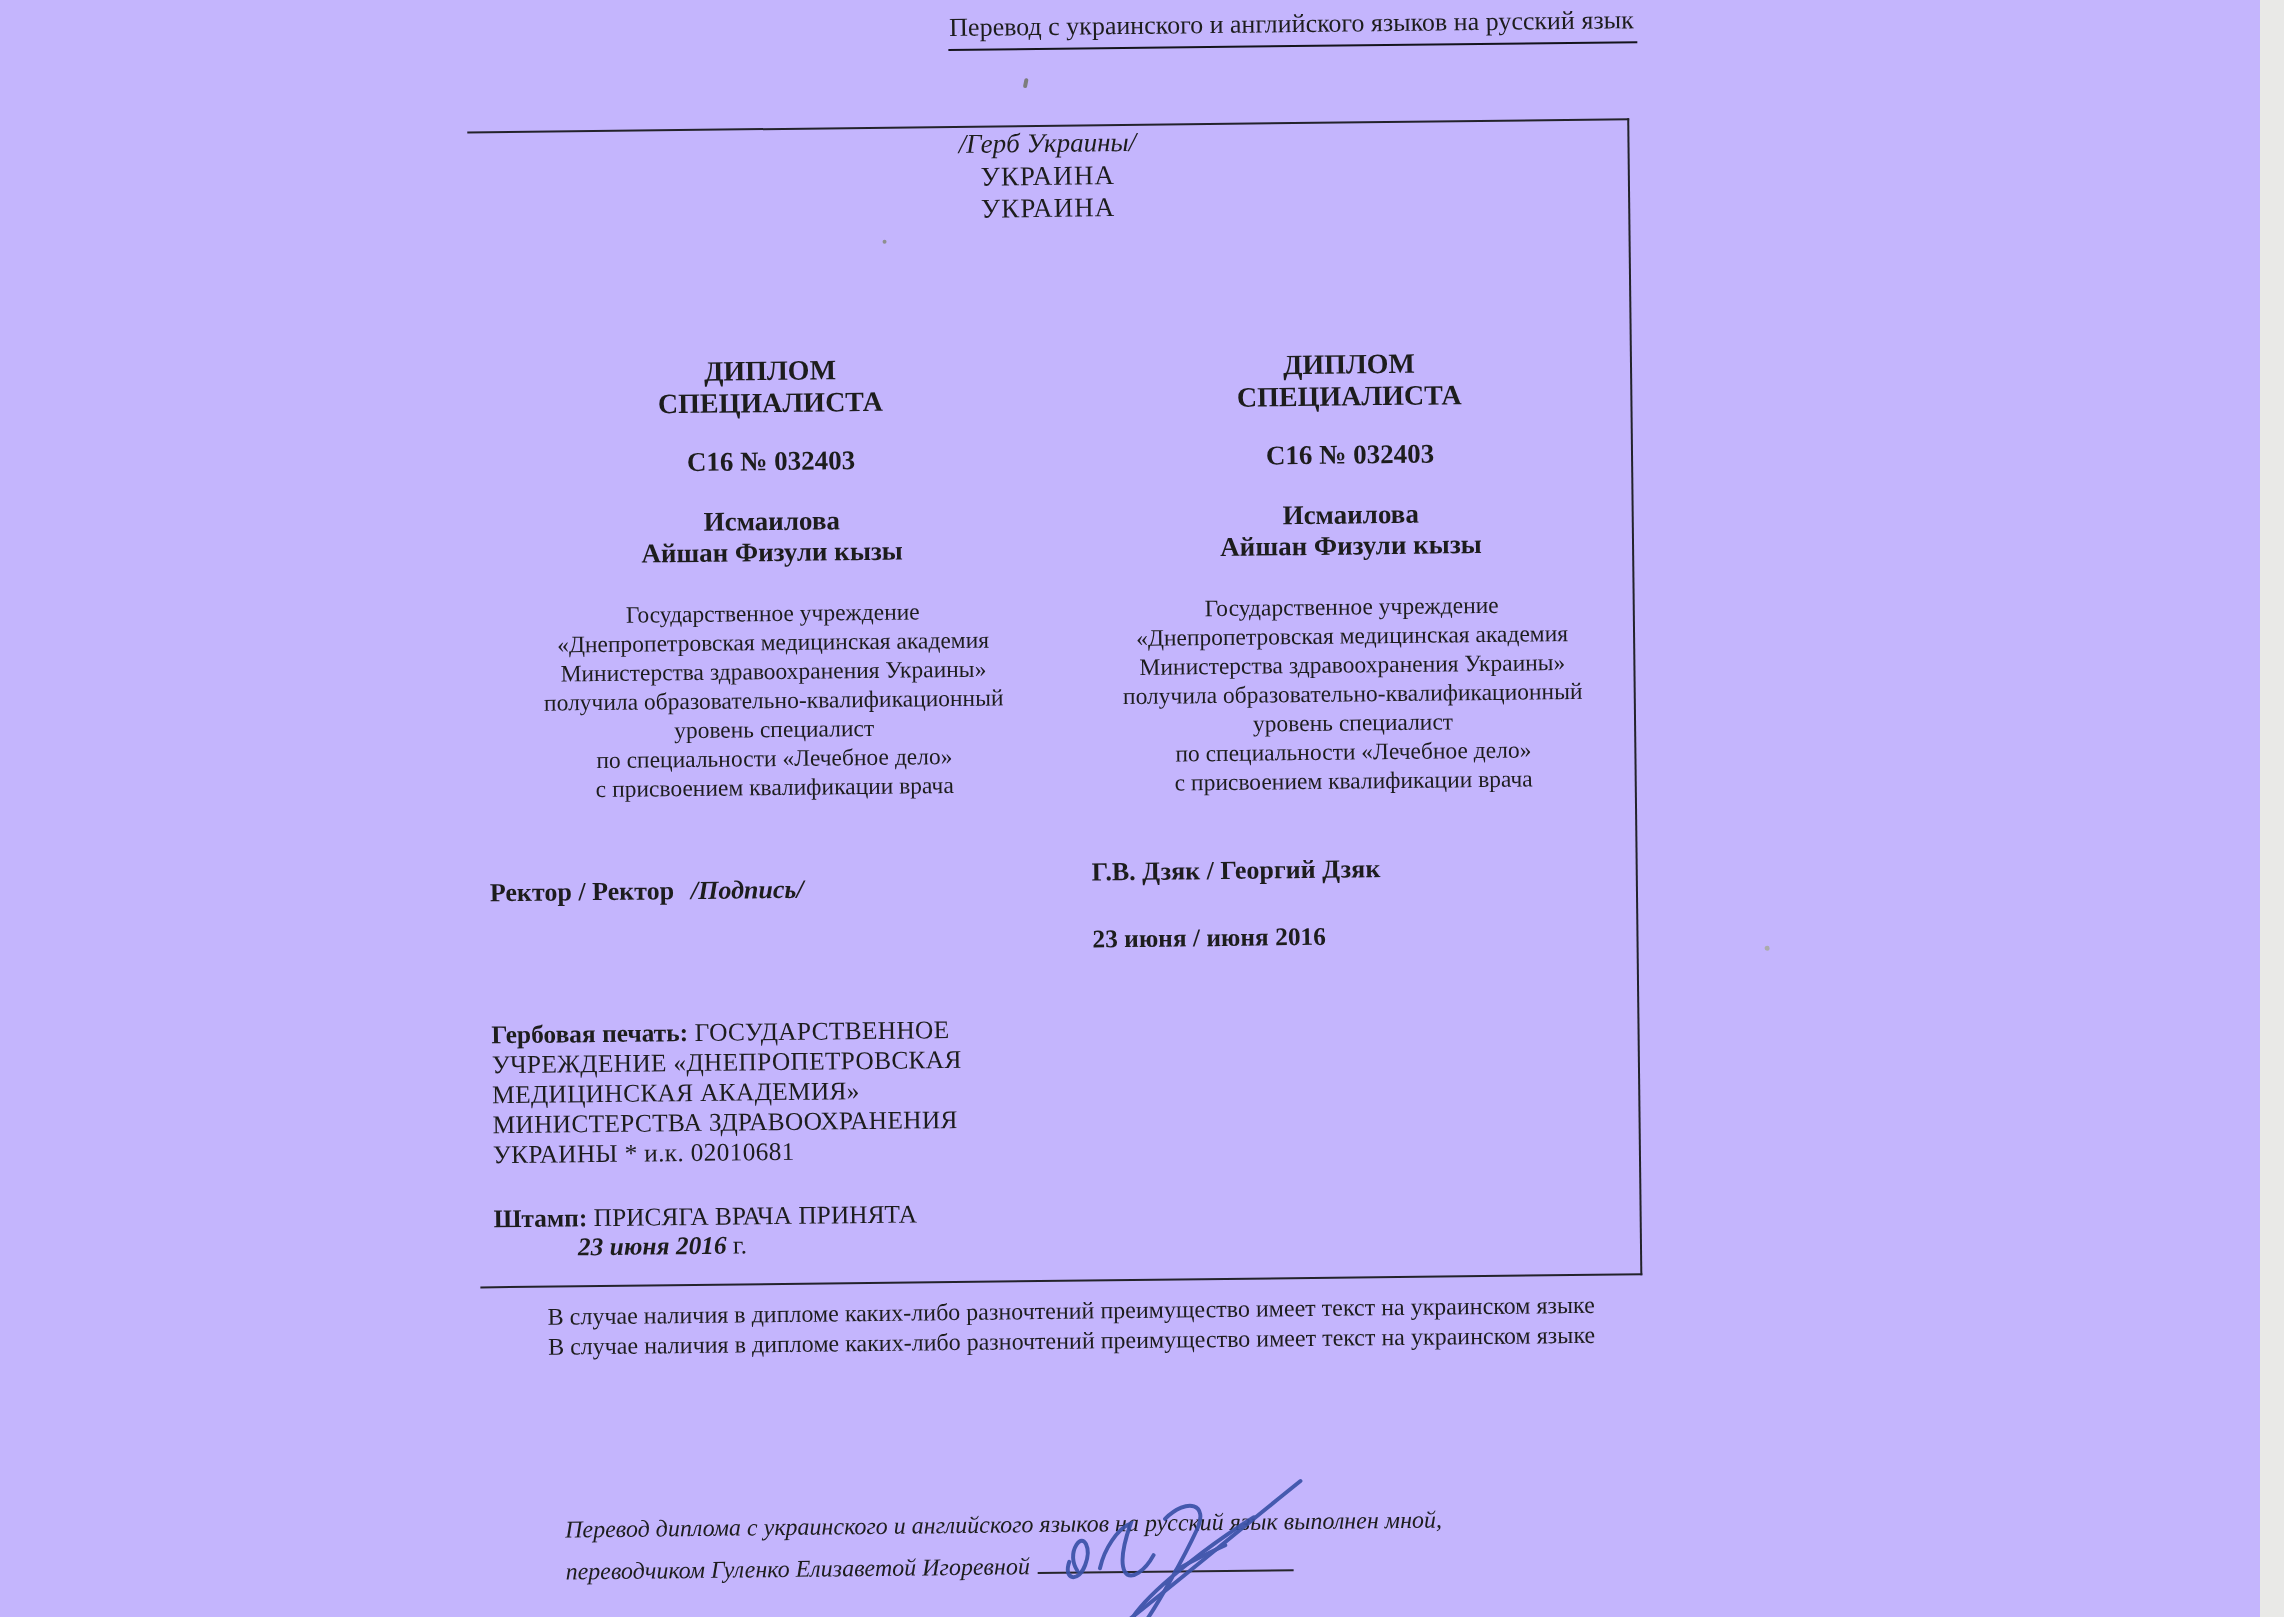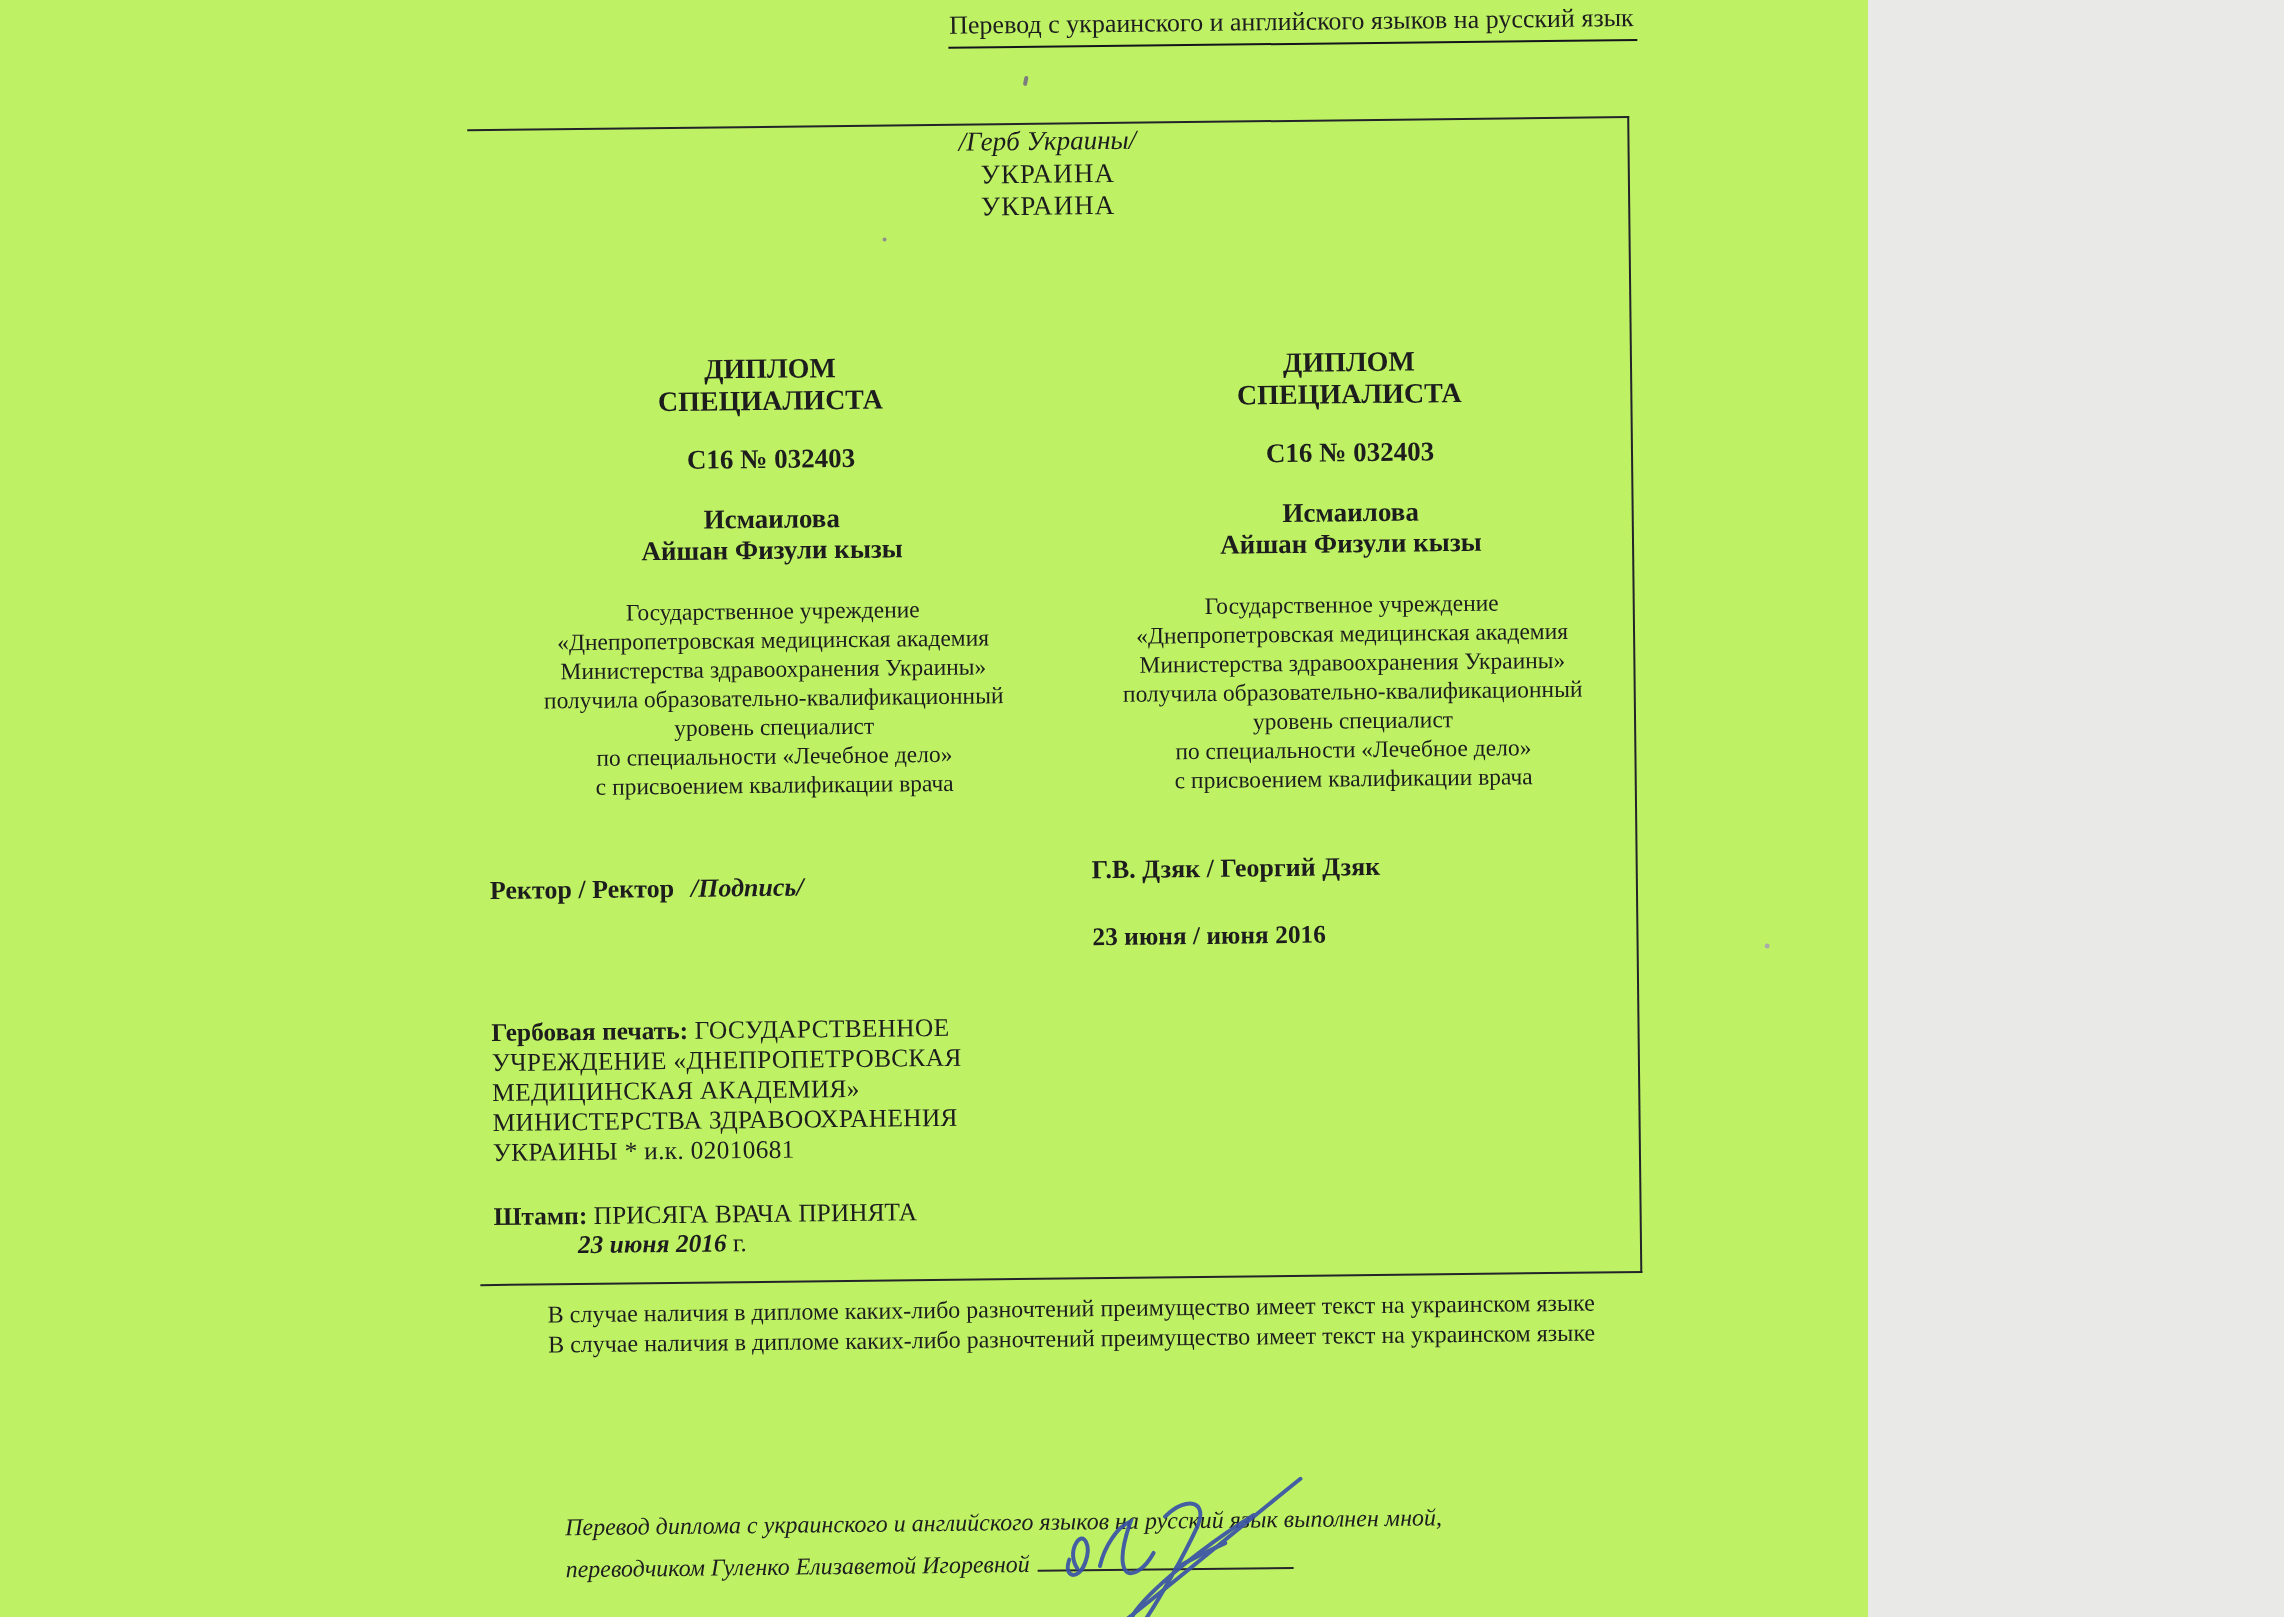--- a/index.html
+++ b/index.html
@@ -1,19 +1,19 @@
 <!DOCTYPE html>
 <html style="font-size:9px"><head>
 <meta charset="utf-8">
 <style>
   html, body { margin: 0; padding: 0; background: #e9e9e7; }
   .page {
     position: relative;
-    width: 1868px; height: 1617px;
-    background: #bef264;
+    width: 2260px; height: 1617px;
+    background: #c4b5fd;
     font-family: "Liberation Serif", serif;
     color: #1d1d1d;
     overflow: hidden;
   }
   .tilt { position: absolute; inset: 0; transform: rotate(-0.65deg); transform-origin: 50% 50%; }
 
   .header-title {
     position: absolute; left: 957px; top: 9px;
     font-size: 26px; line-height: 33px; white-space: nowrap;
     border-bottom: 2.3px solid #14141c; padding: 0 3.4px 4.5px 1.1px;

